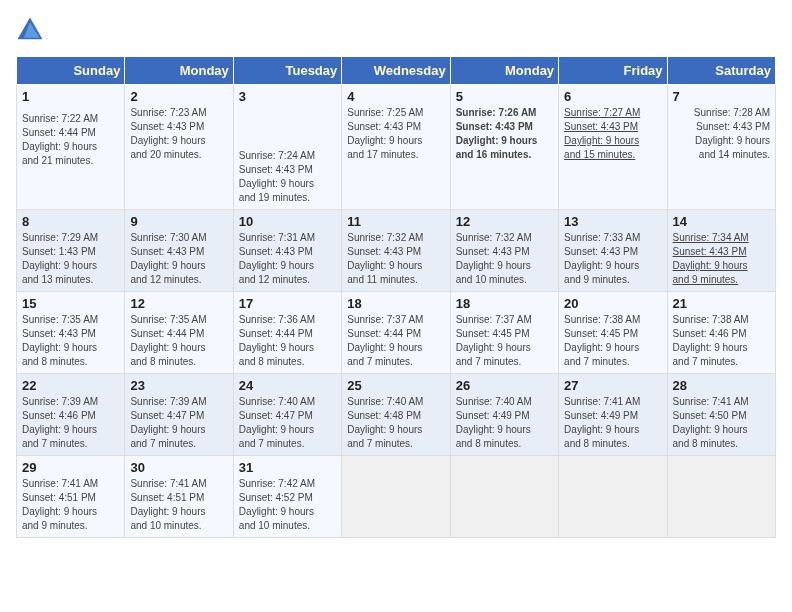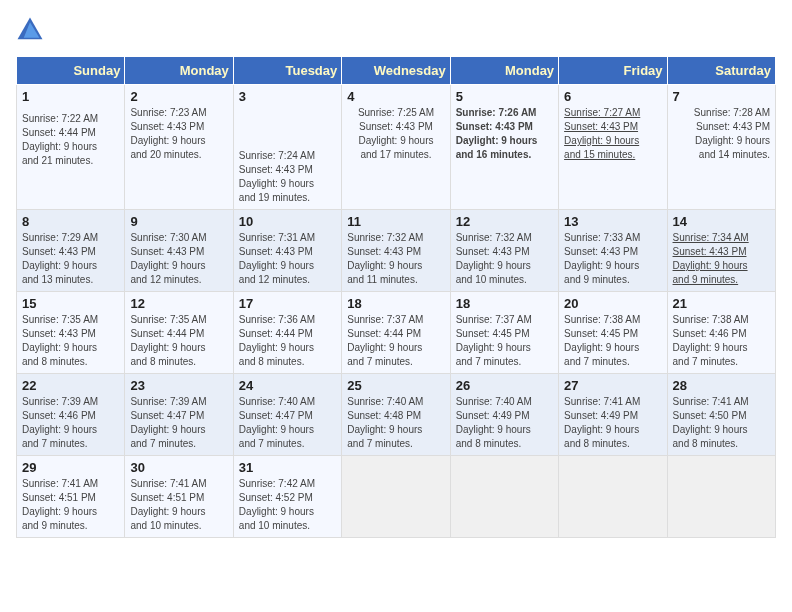--- a/index.html
+++ b/index.html
@@ -140,21 +140,21 @@
         </td>
         <td>
           <span class="day-num">3</span>
           <div class="cell-text" style="white-space: pre-line; margin-top: 45px;">Sunrise: 7:24 AM
 Sunset: 4:43 PM
 Daylight: 9 hours
 and 19 minutes.</div>
         </td>
         <td>
           <span class="day-num">4</span>
-          <div class="cell-text" style="white-space: pre-line; text-align: center;">Sunrise: 7:25 AM
+          <div class="cell-text" style="white-space: pre-line;">Sunrise: 7:25 AM
 Sunset: 4:43 PM
 Daylight: 9 hours
 and 17 minutes.</div>
         </td>
         <td>
           <span class="day-num">5</span>
           <div class="cell-text" style="white-space: pre-line; font-weight: bold;">Sunrise: 7:26 AM
 Sunset: 4:43 PM
 Daylight: 9 hours
 and 16 minutes.</div>
@@ -171,21 +171,21 @@
           <div class="cell-text" style="white-space: pre-line; text-align: right;">Sunrise: 7:28 AM
 Sunset: 4:43 PM
 Daylight: 9 hours
 and 14 minutes.</div>
         </td>
       </tr>
       <tr>
         <td>
           <span class="day-num">8</span>
           <div class="cell-text" style="white-space: pre-line;">Sunrise: 7:29 AM
-Sunset: 4:43 PM
+Sunset: 1:43 PM
 Daylight: 9 hours
 and 13 minutes.</div>
         </td>
         <td>
           <span class="day-num">9</span>
           <div class="cell-text" style="white-space: pre-line;">Sunrise: 7:30 AM
 Sunset: 4:43 PM
 Daylight: 9 hours
 and 12 minutes.</div>
         </td>

